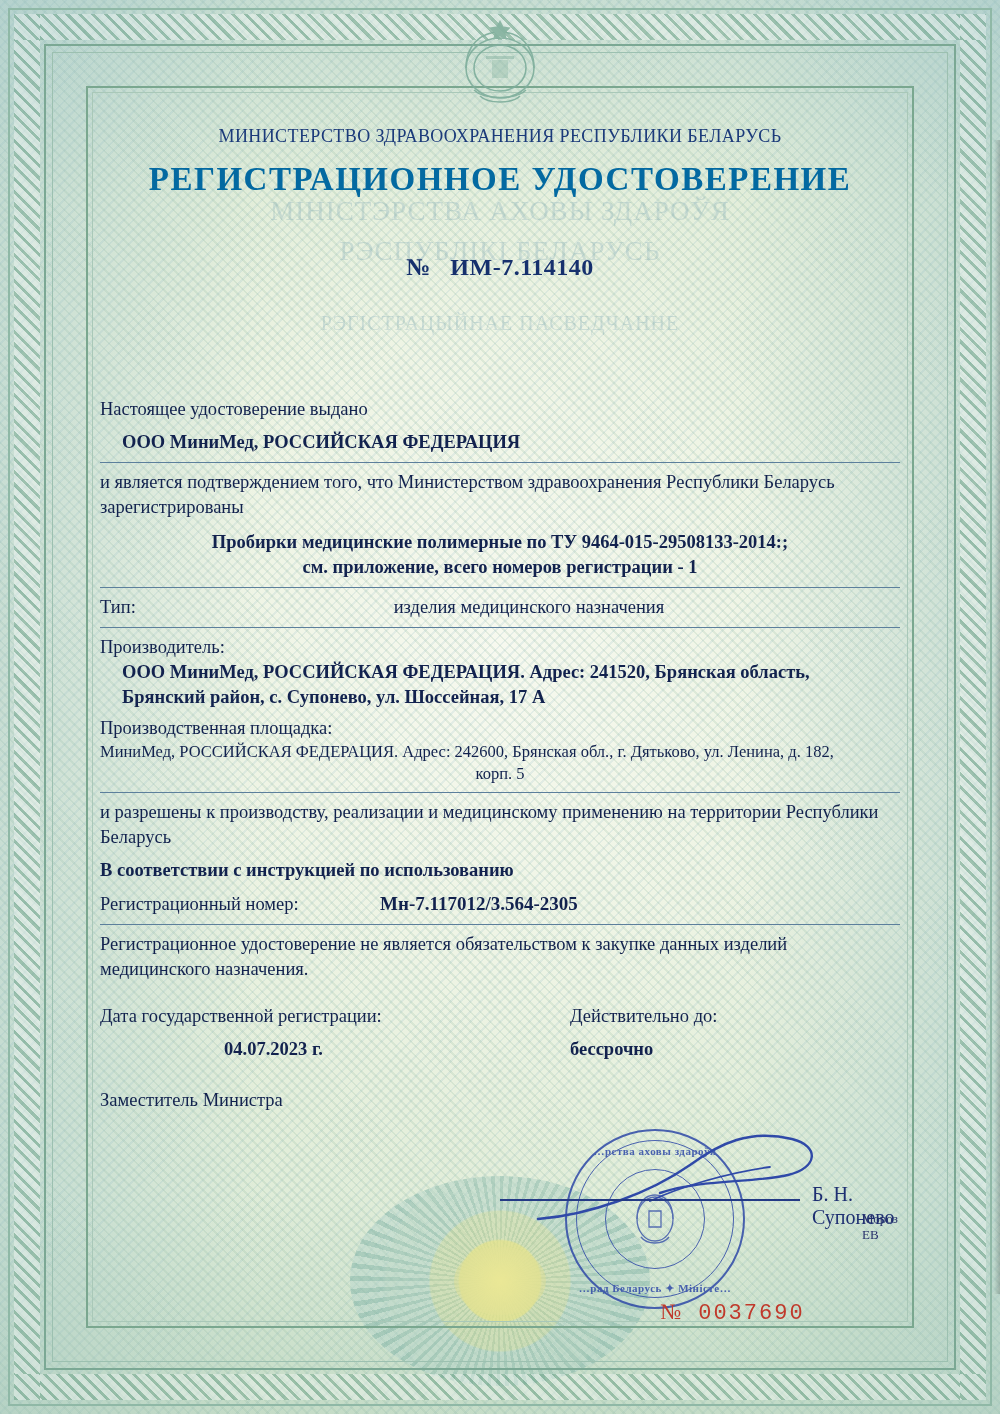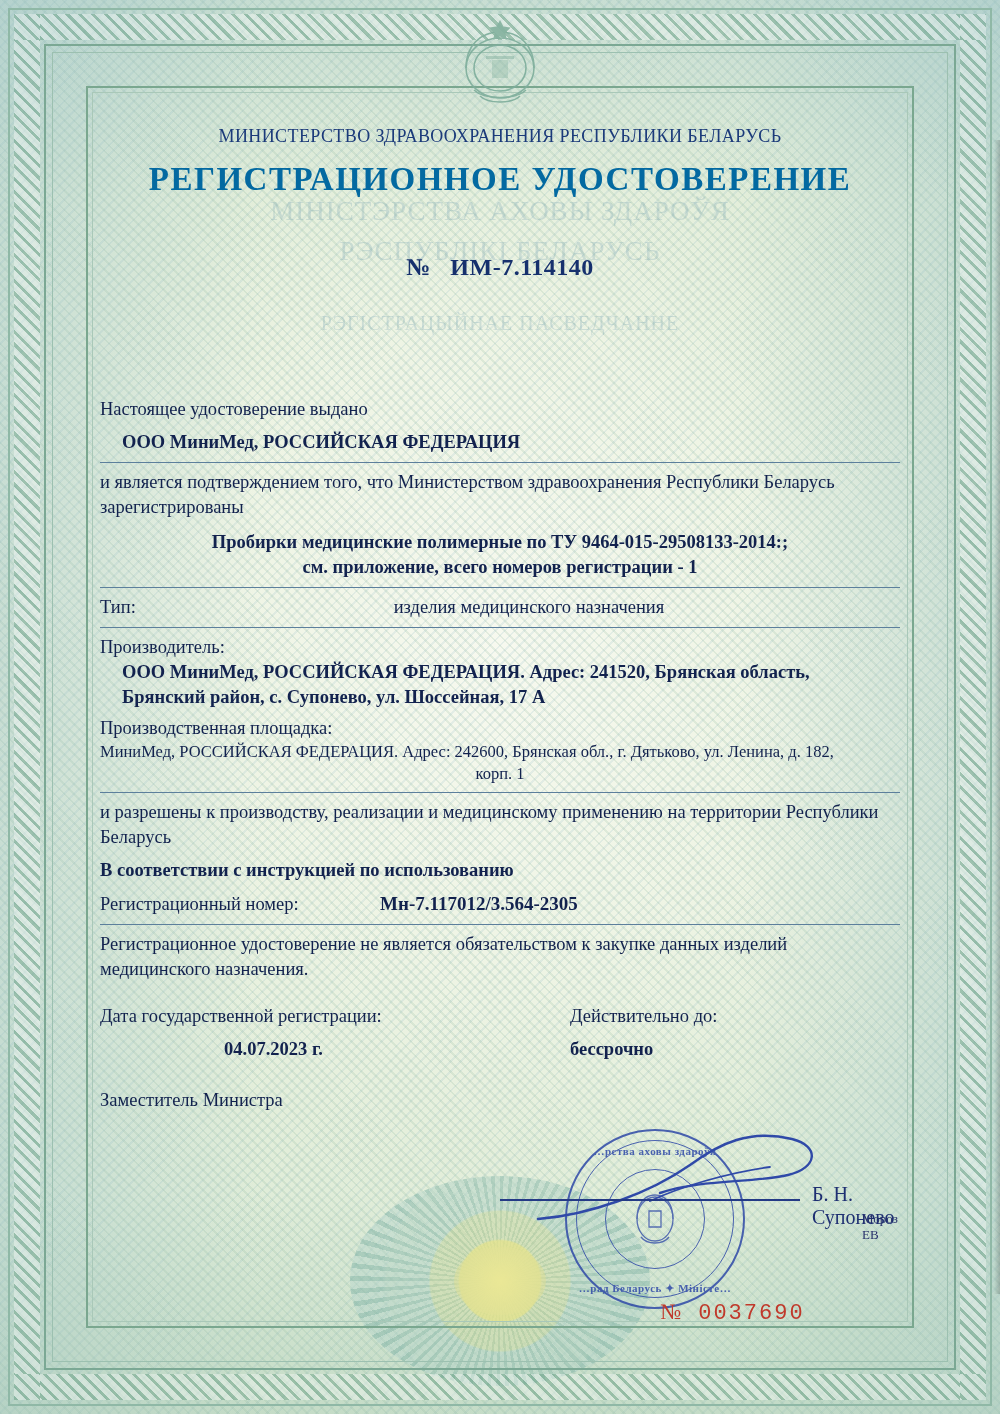--- a/index.html
+++ b/index.html
@@ -405,21 +405,21 @@
       </div>
 
       <hr class="hr">
 
       <div class="row-text">Производитель:</div>
       <div class="row-text b indent">ООО МиниМед, РОССИЙСКАЯ ФЕДЕРАЦИЯ. Адрес: 241520, Брянская область,</div>
       <div class="row-text b indent">Брянский район, с. Супонево, ул. Шоссейная, 17 А</div>
 
       <div class="row-text" style="margin-top:6px">Производственная площадка:</div>
       <div class="row-text small">МиниМед, РОССИЙСКАЯ ФЕДЕРАЦИЯ. Адрес: 242600, Брянская обл., г. Дятьково, ул. Ленина, д. 182,</div>
-      <div class="row-text small center">корп. 1</div>
+      <div class="row-text small center">корп. 5</div>
 
       <hr class="hr">
 
       <div class="row-text">и разрешены к производству, реализации и медицинскому применению на территории Республики Беларусь</div>
       <div class="row-text b" style="margin-top:8px">В соответствии с инструкцией по использованию</div>
 
       <div class="row-text regnum-row">
         <span class="label">Регистрационный номер:</span>
         <span class="value">Мн-7.117012/3.564-2305</span>
       </div>

